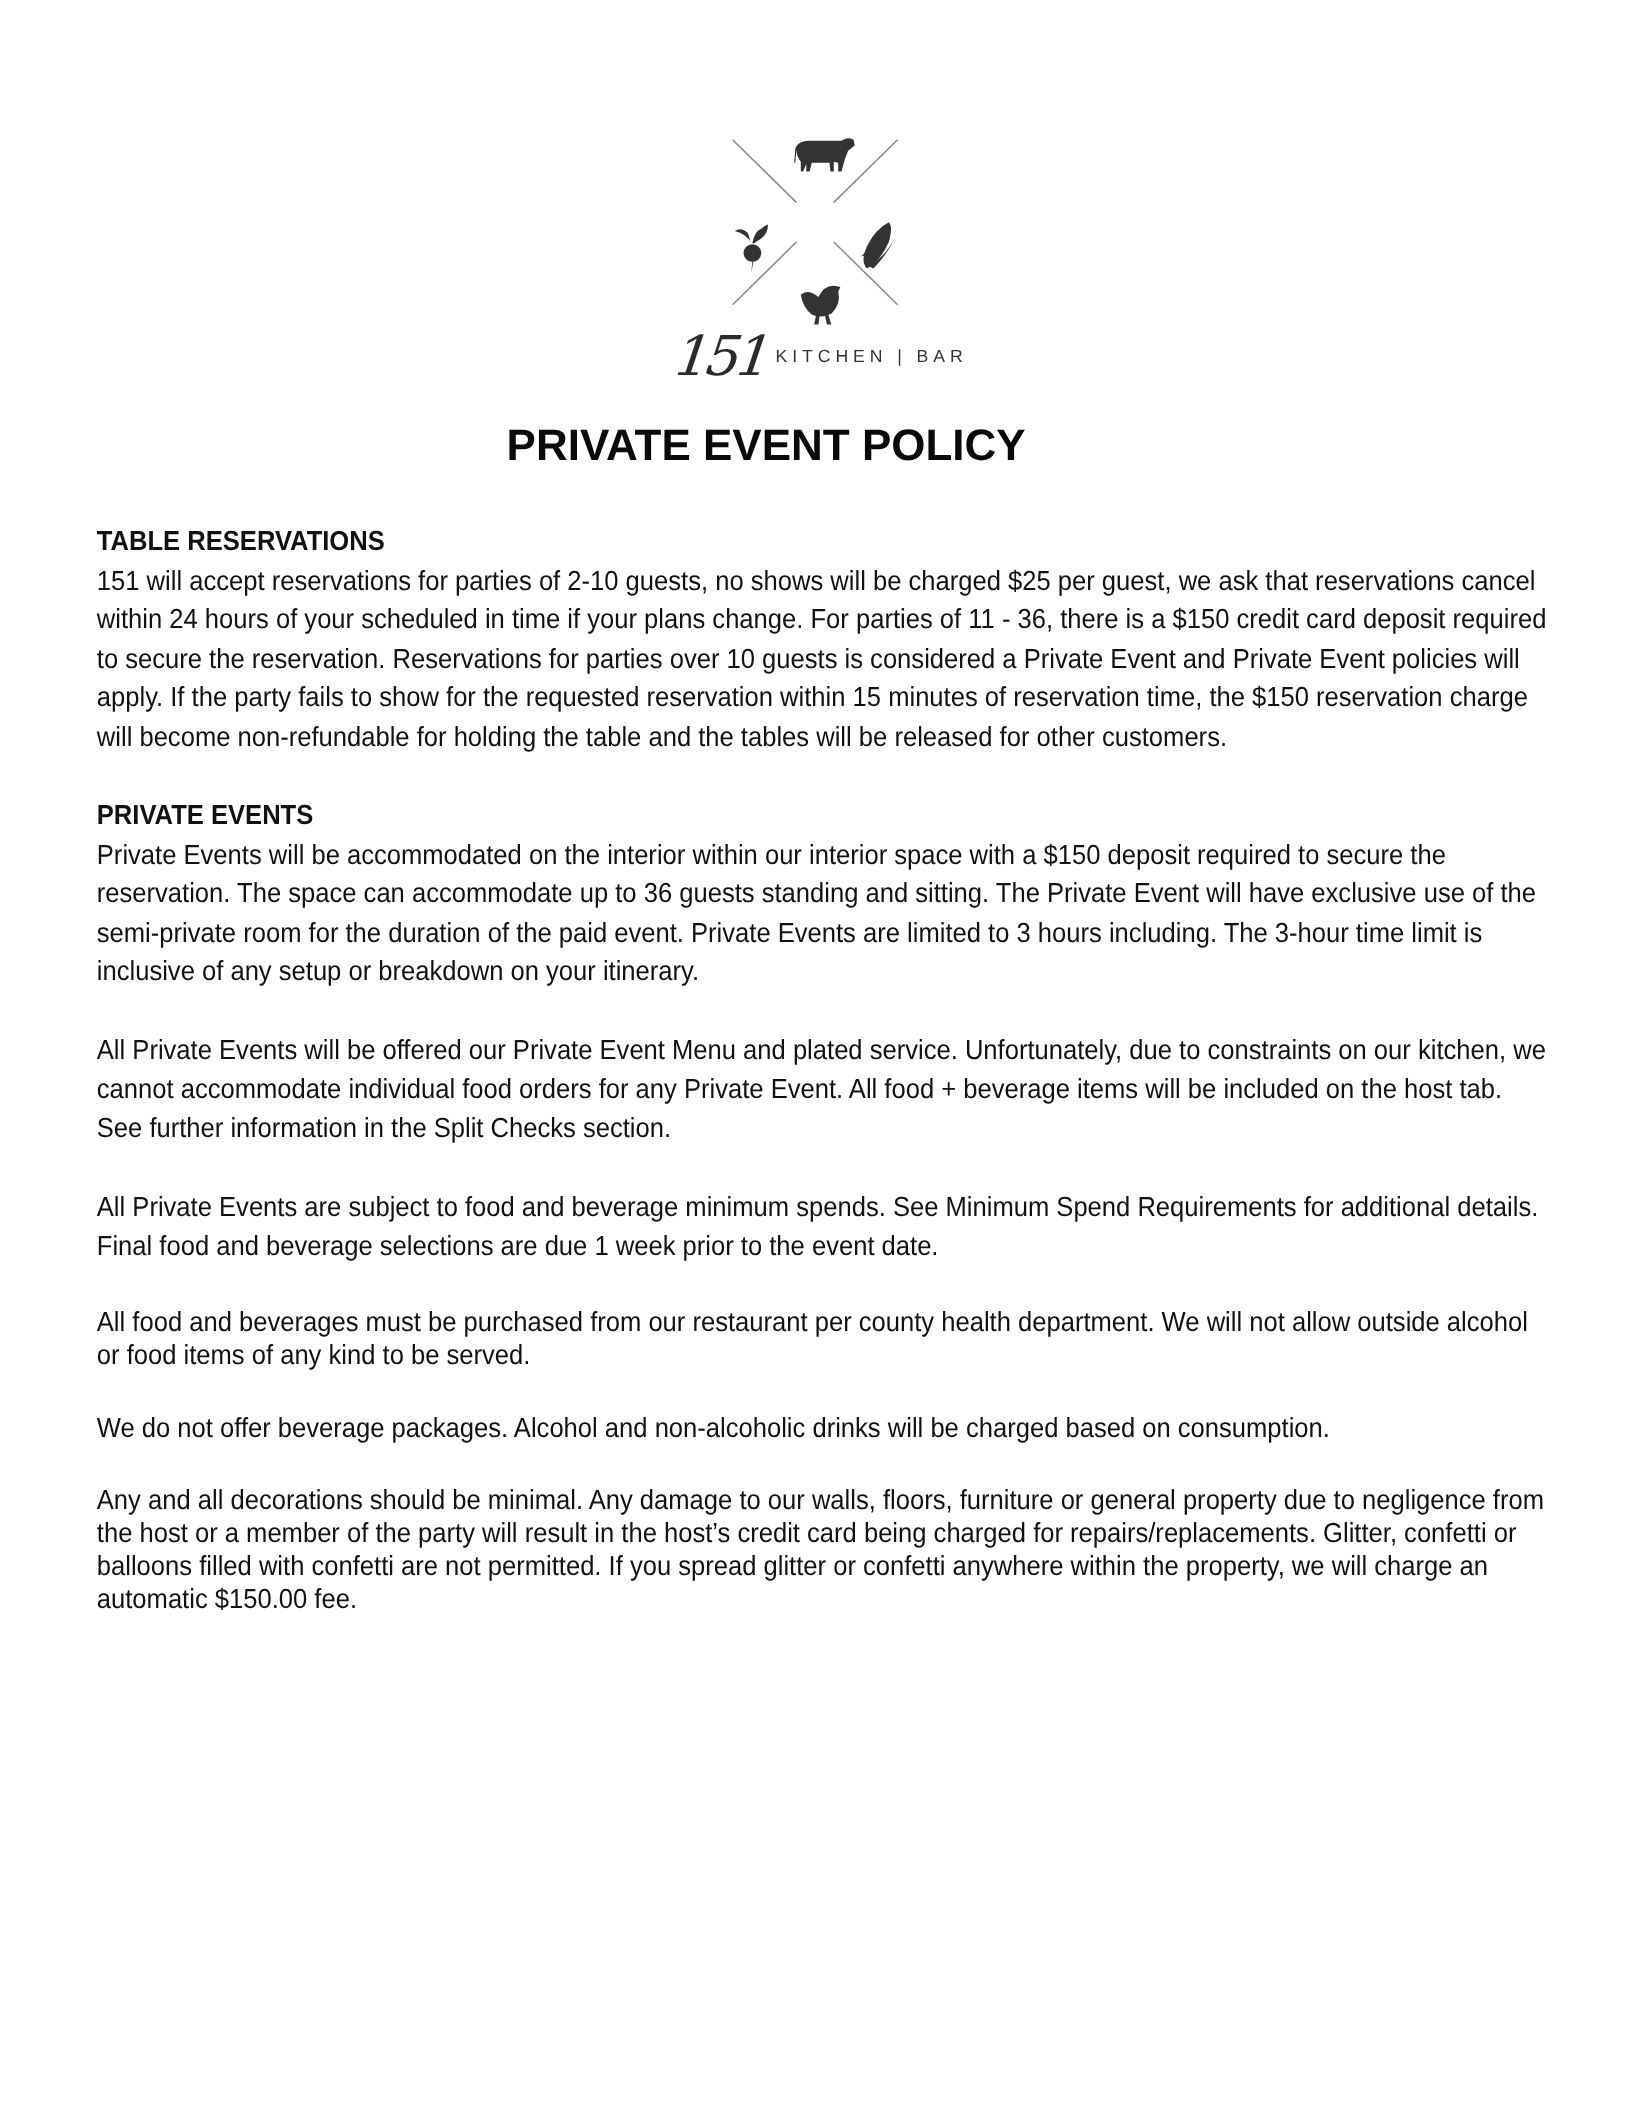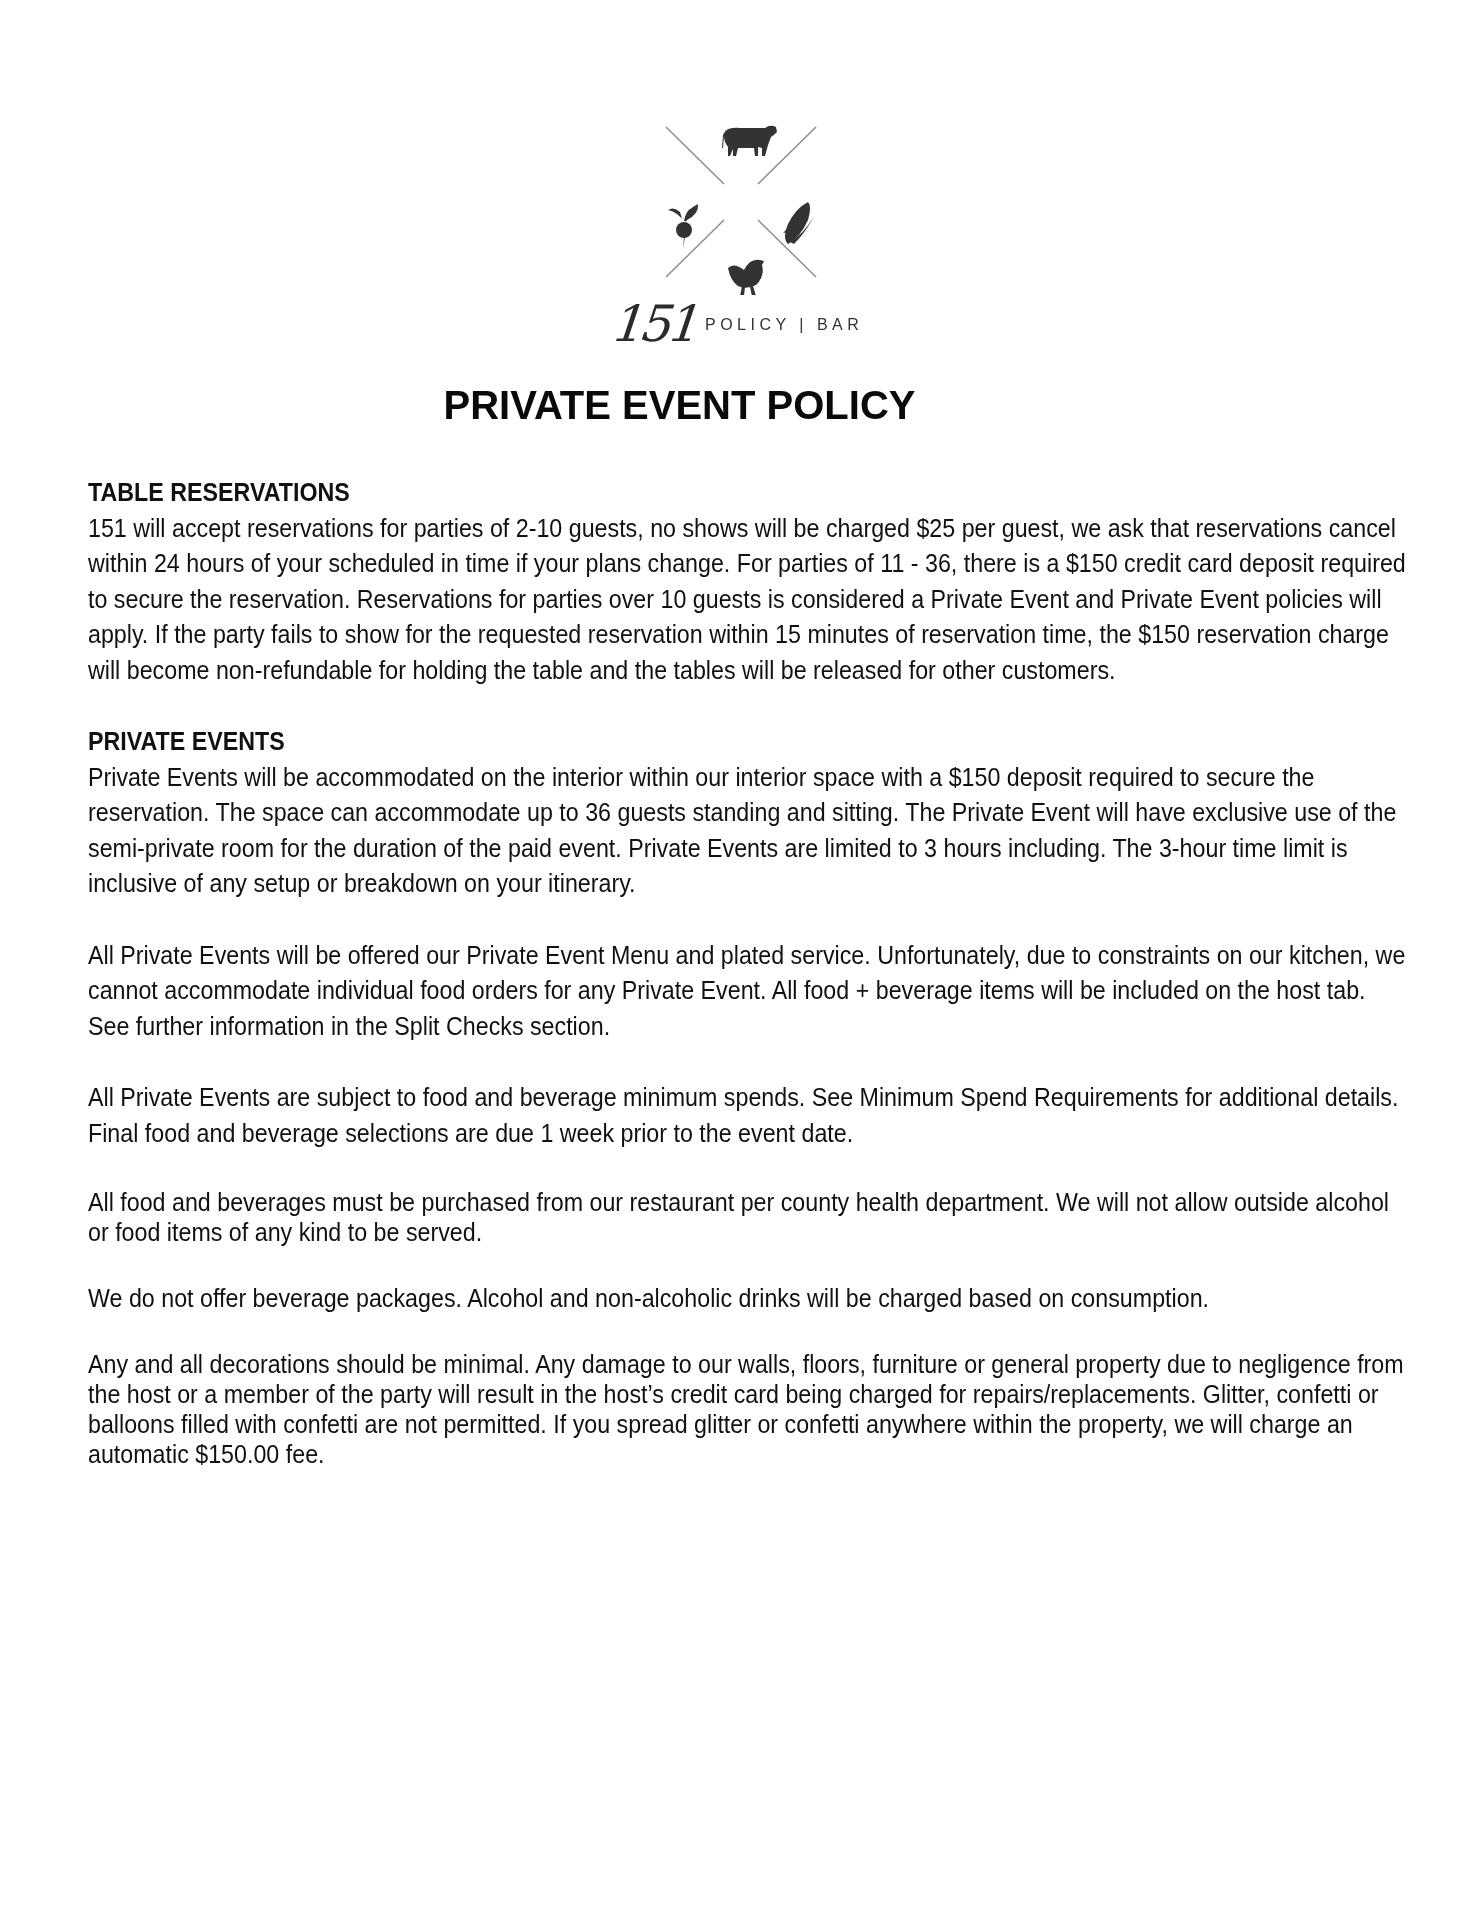--- a/index.html
+++ b/index.html
@@ -54,20 +54,21 @@
     .title {
       position: absolute;
       left: 0;
       width: 1359px;
       top: 383px;
       text-align: center;
       font-weight: bold;
       font-size: 40px;
       letter-spacing: 0px;
       color: #0a0a0a;
+      padding-left: 17px;
     }
     .content {
       position: absolute;
       left: 88px;
       top: 475px;
       width: 1320px;
       font-size: 25px;
       line-height: 35.5px;
       transform: scaleX(0.93);
       transform-origin: left top;
@@ -115,21 +116,21 @@
     </g>
 
     <g fill="#333333">
       <path d="M128 148 Q134 142 144 150 Q150 138 160 140 L164 141 L162 145 Q165 156 156 165 Q146 170 138 166 Q130 160 128 148 Z"></path>
       <path d="M142 166 L140 176 L144 176 L145 167 Z"></path>
       <path d="M150 167 L152 176 L156 176 L153 166 Z"></path>
     </g>
   </svg>
   <div class="logo-text-row">
     <span class="logo-num">151</span>
-    <span class="logo-word">POLICY | BAR</span>
+    <span class="logo-word">KITCHEN | BAR</span>
   </div>
 </div>
 
 <div class="title">PRIVATE EVENT POLICY</div>
 
 <div class="content">
   <h2 class="section-heading">TABLE RESERVATIONS</h2>
   <p class="para">151 will accept reservations for parties of 2-10 guests, no shows will be charged $25 per guest, we ask that reservations cancel within 24 hours of your scheduled in time if your plans change.  For parties of 11 - 36, there is a $150  credit card deposit required to secure the reservation. Reservations for parties over 10 guests is considered a Private Event and Private Event policies will apply. If the party fails to show for the requested reservation within 15 minutes of reservation time, the $150 reservation charge will become non-refundable for holding the table and the tables will be released for other customers.</p>
 
   <div class="gap-lg"></div>

